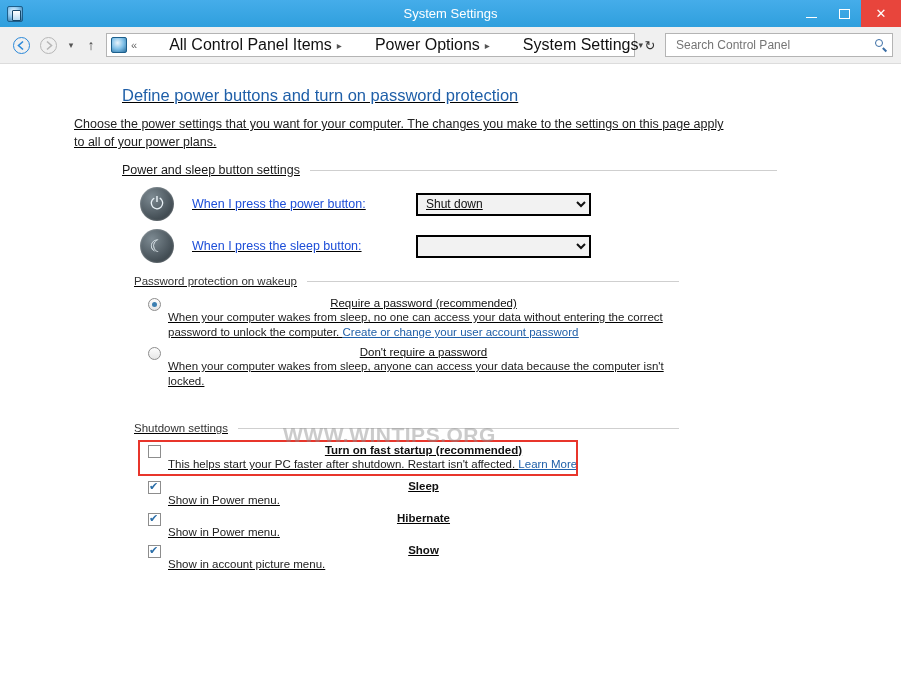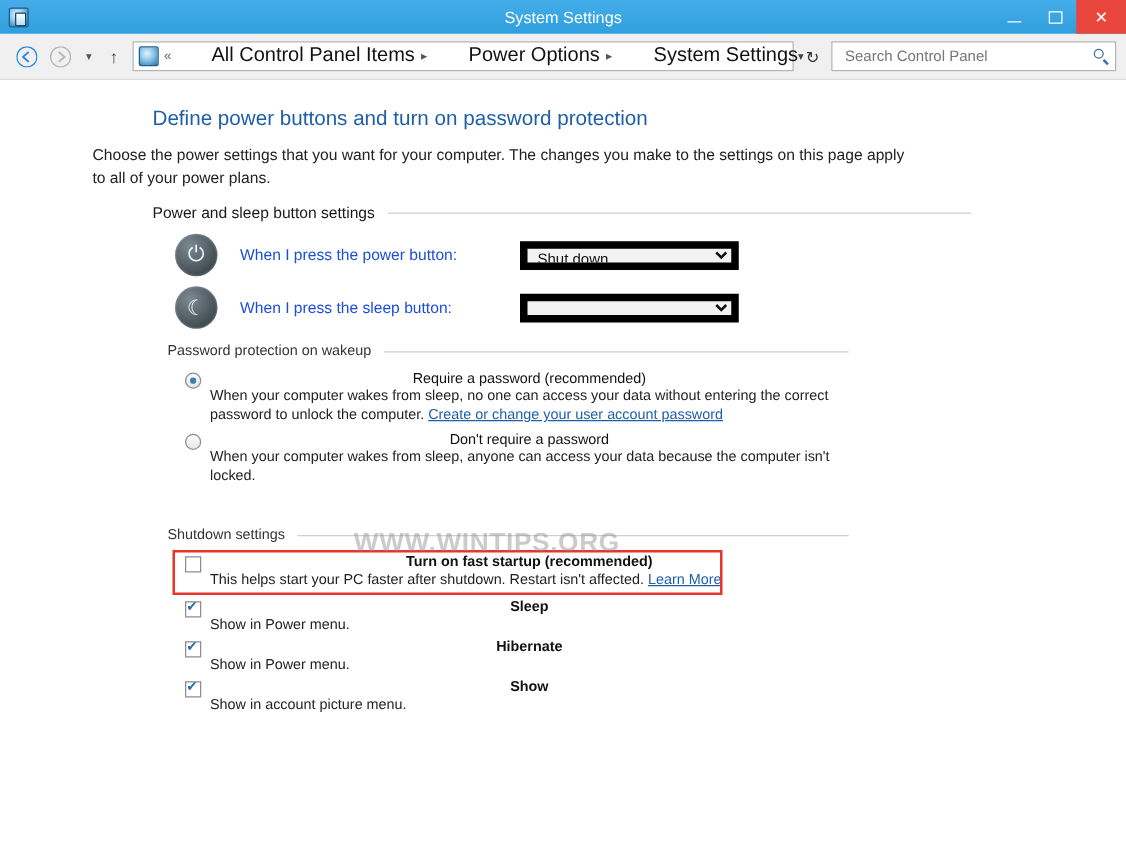--- a/index.html
+++ b/index.html
@@ -193,20 +193,21 @@
     transform-origin: left center;
   }
 
   
   .content {
     position: relative;
     padding: 22px 0 0 0;
     background: #ffffff;
     height: 630px;
     box-sizing: border-box;
+    text-decoration: underline;
   }
   .page-title {
     color: #1f5fa8;
     font-size: 16.5px;
     margin: 0 0 10px 122px;
   }
   .page-desc {
     color: #222;
     font-size: 12.5px;
     line-height: 18px;
@@ -265,21 +266,21 @@
     color: #1d4ed8;
     width: 224px;
   }
   select.combo {
     width: 175px;
     height: 23px;
     font-family: "Liberation Sans", sans-serif;
     font-size: 12px;
     color: #111;
     background: #f2f2f2;
-    border: 6px solid #000000;
+    border: 2px solid #000000;
     border-radius: 0;
     padding-left: 4px;
   }
 
   .radio-row, .check-row {
     display: flex;
     align-items: flex-start;
     margin-top: 6px;
   }
   .radio-mark {

